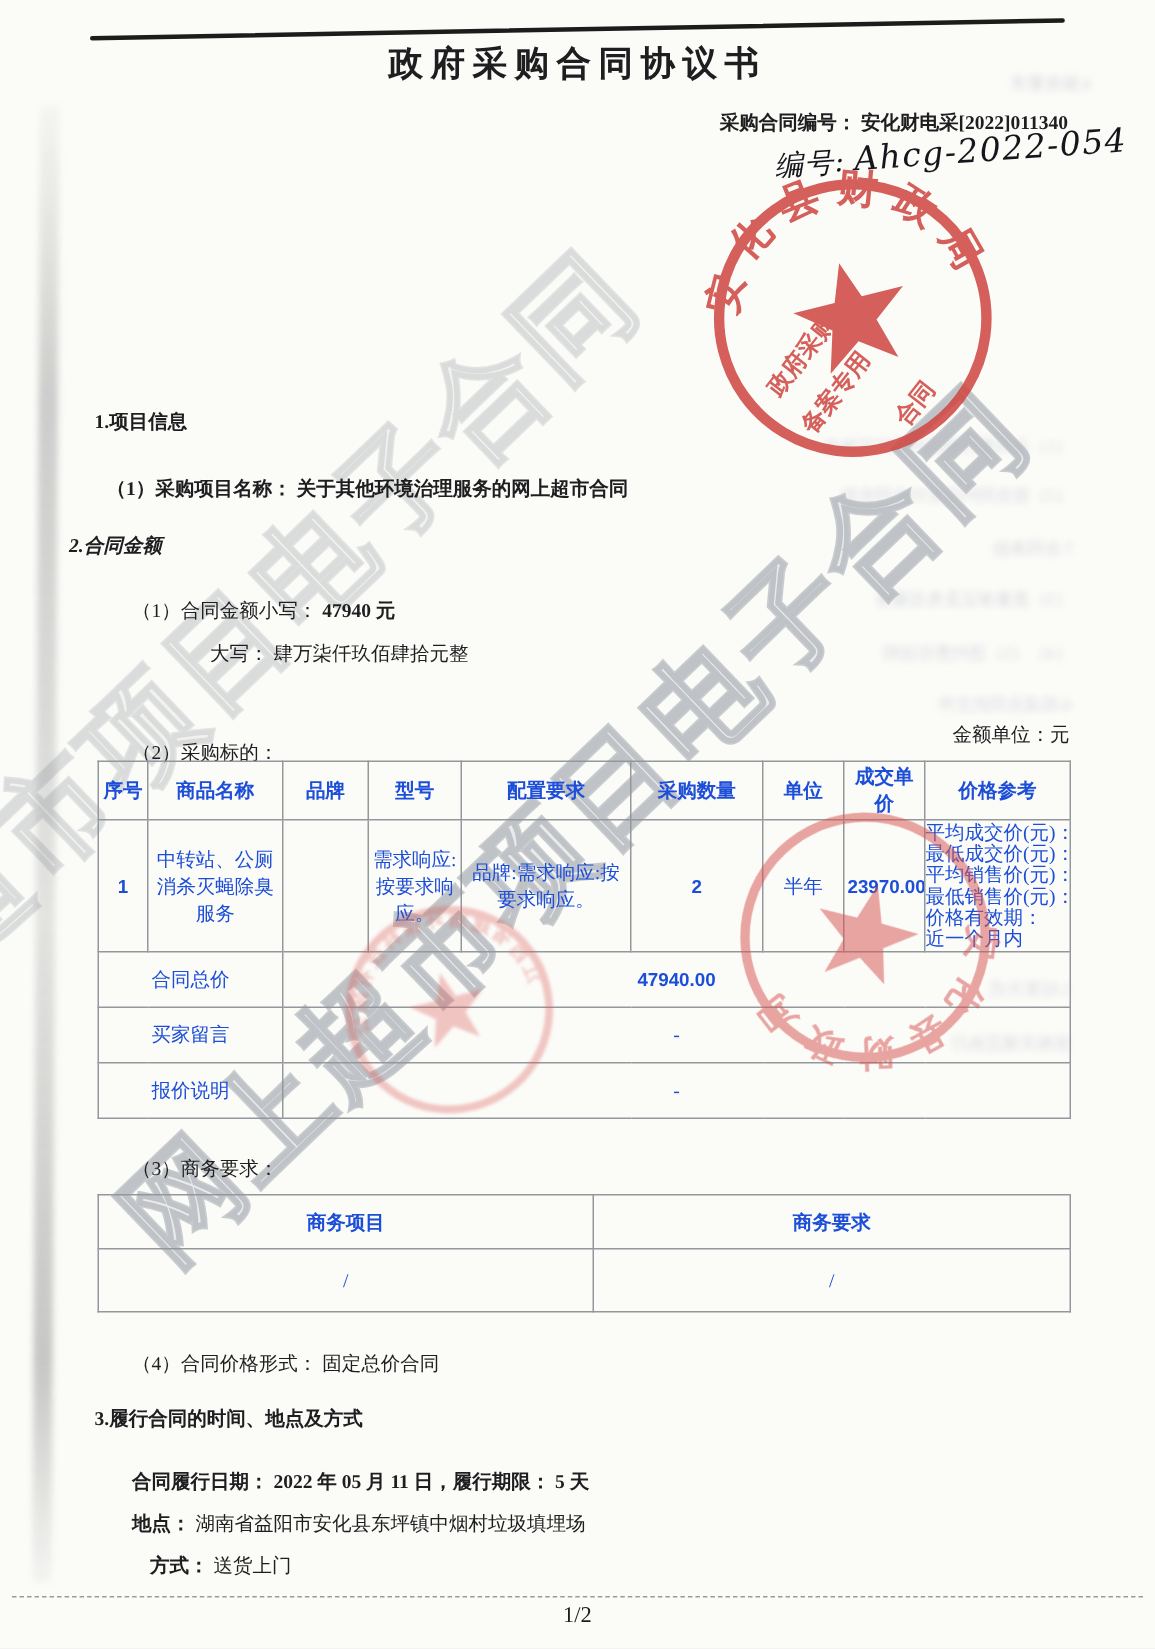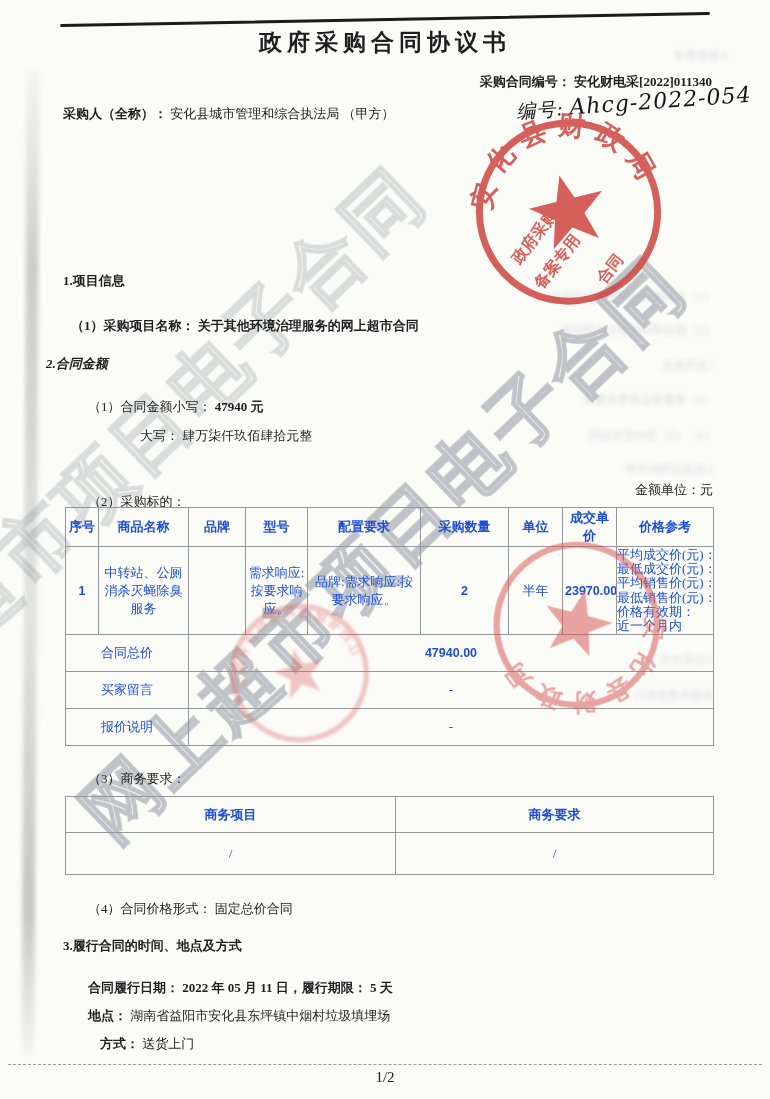--- a/index.html
+++ b/index.html
@@ -85,24 +85,20 @@
 
   <div class="line b" style="top:73px;right:58px;">
     <span>采购合同编号：</span>
     <span>安化财电采[2022]011340</span>
   </div>
 
   <div class="handwrite">
     <span class="hw-prefix">编号:</span><span>Ahcg-2022-054</span>
   </div>
 
-  <div class="line" style="top:105px;left:63px;">
-    <span class="b">采购人（全称）：</span>
-    <span>安化县城市管理和综合执法局 （甲方）</span>
-  </div>
 
 
 
   <div class="line b" style="top:272px;left:63px;">1.项目信息</div>
   <div class="line" style="top:317px;left:71px;font-weight:bold;">
     <span>（1）采购项目名称：</span>
     <span>关于其他环境治理服务的网上超市合同</span>
   </div>
 
   <div class="line b" style="top:355px;left:46px;font-style:italic;">2.合同金额</div>

